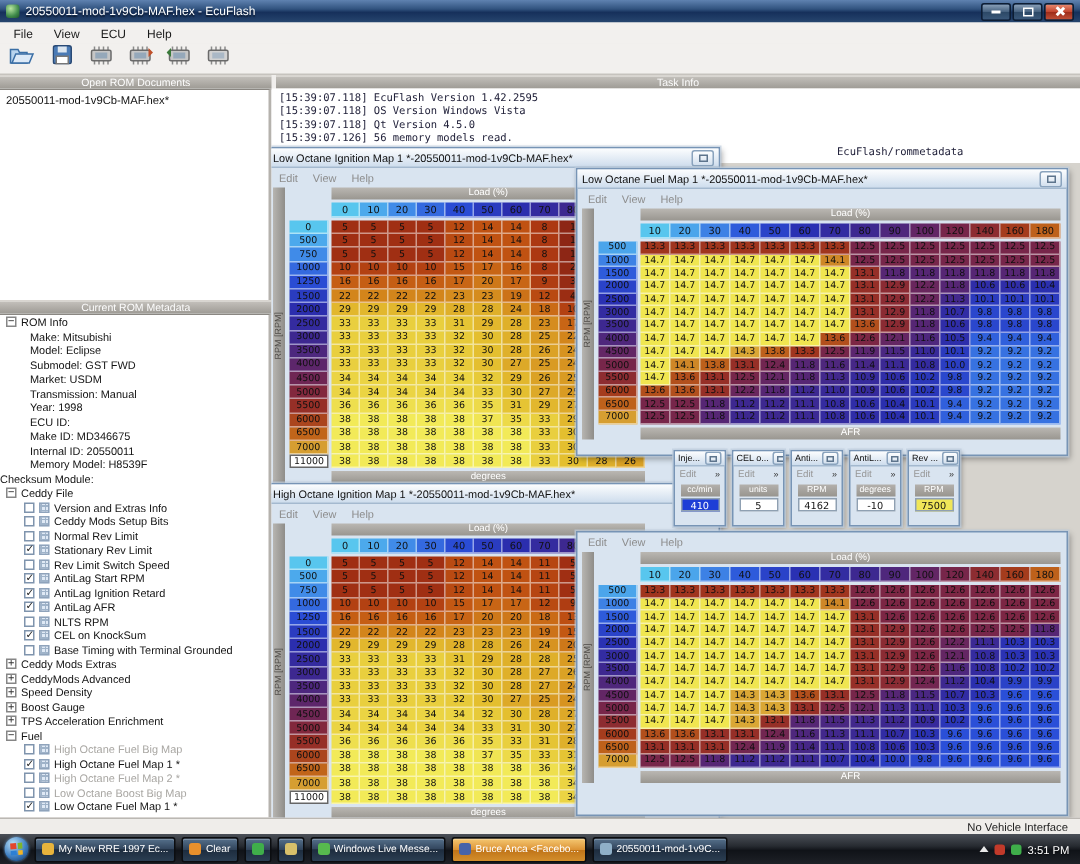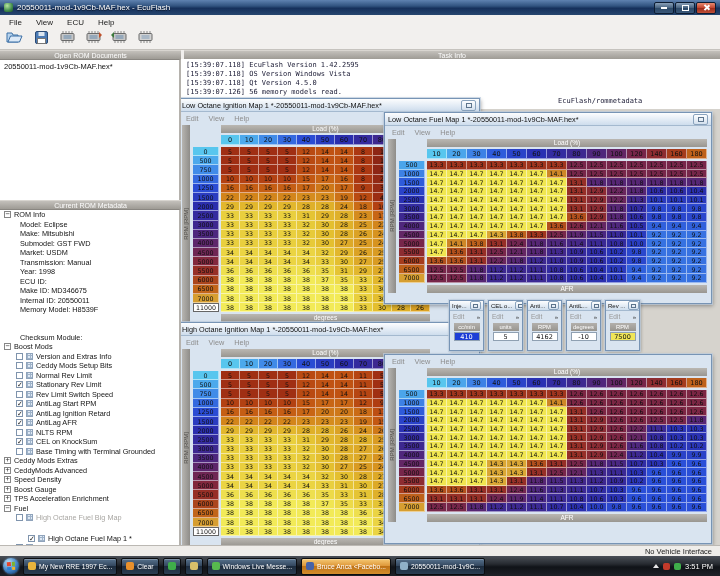--- a/index.html
+++ b/index.html
@@ -229,24 +229,24 @@
       </div>
 
     <div class="sec-hdr" style="left:0;top:200px;width:181px;">Current ROM Metadata</div>
 
     <div id="tree">
         <div class="trow" style="padding-left: 4px;">
           <span class="exp-box">−</span>
           <span class="lbl">ROM Info</span>
         </div>
         <div class="trow" style="padding-left: 20px;">
+          <span class="lbl">Make: Mitsubishi</span>
+        </div>
+        <div class="trow" style="padding-left: 20px;">
           <span class="lbl">Model: Eclipse</span>
-        </div>
-        <div class="trow" style="padding-left: 20px;">
-          <span class="lbl">Make: Mitsubishi</span>
         </div>
         <div class="trow" style="padding-left: 20px;">
           <span class="lbl">Submodel: GST FWD</span>
         </div>
         <div class="trow" style="padding-left: 20px;">
           <span class="lbl">Market: USDM</span>
         </div>
         <div class="trow" style="padding-left: 20px;">
           <span class="lbl">Transmission: Manual</span>
         </div>
@@ -258,26 +258,26 @@
         </div>
         <div class="trow" style="padding-left: 20px;">
           <span class="lbl">Make ID: MD346675</span>
         </div>
         <div class="trow" style="padding-left: 20px;">
           <span class="lbl">Internal ID: 20550011</span>
         </div>
         <div class="trow" style="padding-left: 20px;">
           <span class="lbl">Memory Model: H8539F</span>
         </div>
-        <div class="trow" style="padding-left: 20px; margin-top: 18px;">
+        <div class="trow" style="">
           <span class="lbl">Checksum Module:</span>
         </div>
         <div class="trow" style="padding-left: 4px;">
           <span class="exp-box">−</span>
-          <span class="lbl">Boost Mods</span>
+          <span class="lbl">Ceddy File</span>
         </div>
         <div class="trow" style="padding-left: 16px;">
           <span class="chk"></span>
           <span class="grid-ico"></span>
           <span class="lbl">Version and Extras Info</span>
         </div>
         <div class="trow" style="padding-left: 16px;">
           <span class="chk"></span>
           <span class="grid-ico"></span>
           <span class="lbl">Ceddy Mods Setup Bits</span>
@@ -349,21 +349,21 @@
         </div>
         <div class="trow" style="padding-left: 4px;">
           <span class="exp-box">−</span>
           <span class="lbl">Fuel</span>
         </div>
         <div class="trow dim" style="padding-left: 16px;">
           <span class="chk"></span>
           <span class="grid-ico"></span>
           <span class="lbl">High Octane Fuel Big Map</span>
         </div>
-        <div class="trow" style="padding-left: 28px; margin-top: 11px;">
+        <div class="trow" style="padding-left: 16px;">
           <span class="chk">✓</span>
           <span class="grid-ico"></span>
           <span class="lbl">High Octane Fuel Map 1 *</span>
         </div>
         <div class="trow dim" style="padding-left: 16px;">
           <span class="chk"></span>
           <span class="grid-ico"></span>
           <span class="lbl">High Octane Fuel Map 2 *</span>
         </div>
         <div class="trow dim" style="padding-left: 16px;">

